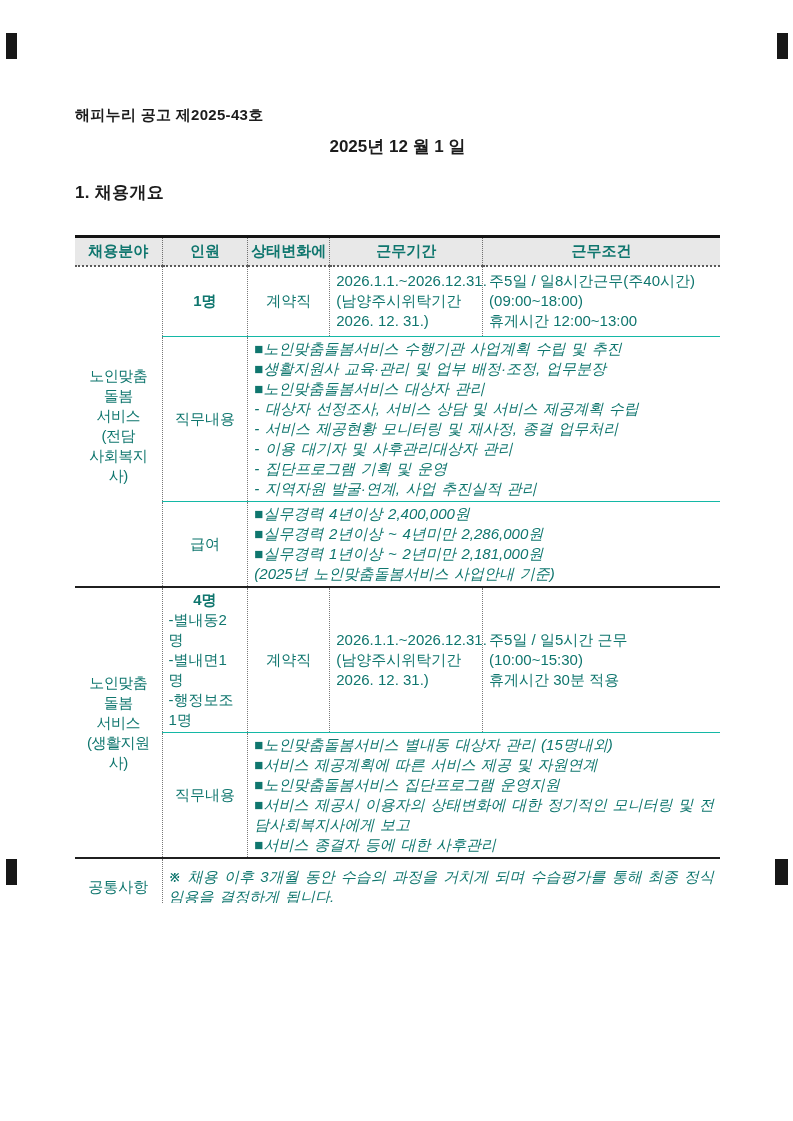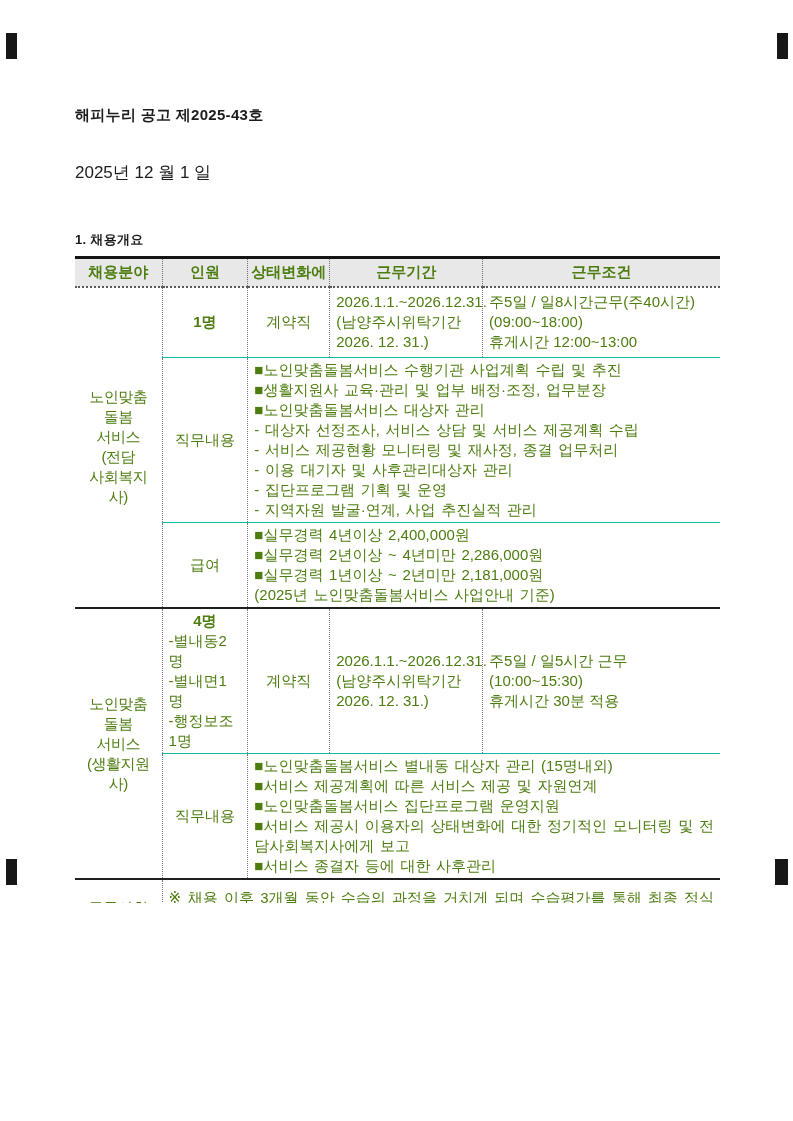--- a/index.html
+++ b/index.html
@@ -17,32 +17,32 @@
   .scan-mark { position: absolute; background: #171717; }
   .scan-mark.tl { left: 6px;  top: 33px;    width: 11px; height: 26px; }
   .scan-mark.tr { right: 5px; top: 33px;    width: 11px; height: 26px; }
   .scan-mark.bl { left: 6px;  bottom: 18px; width: 11px; height: 26px; }
   .scan-mark.br { right: 5px; bottom: 18px; width: 13px; height: 26px; }
 
   .doc-number { font-size: 15px; font-weight: 600; letter-spacing: 0.3px; }
   .doc-title  { margin: 26px 0 0 0; text-align: center; font-size: 27px; font-weight: bold; letter-spacing: 0.5px; }
   .intro      { margin: 30px 0 0 0; text-align: center; font-size: 17.5px; line-height: 30px;
                 font-weight: 600; word-spacing: 4px; white-space: pre-line; }
-  .date-block { margin-top: 34px; text-align: left; font-size: 17px; line-height: 28px; font-weight: 400; }
-  .section-title { margin-top: 44px; font-size: 13px; font-weight: bold; letter-spacing: 0.3px; }
+  .date-block { margin-top: 8px; text-align: center; font-size: 17px; line-height: 28px; font-weight: 700; }
+  .section-title { margin-top: 20px; font-size: 17px; font-weight: bold; letter-spacing: 0.3px; }
 
   table.recruit-table {
     width: 100%;
-    margin-top: 7px;
+    margin-top: 31px;
     border-collapse: collapse;
     table-layout: fixed;
     border-top: 3px solid #141414;
     border-bottom: 2px solid #141414;
     font-size: 15px;
-    color: #4d7c0f;
+    color: #0f766e;
   }
   .recruit-table th {
     height: 29px;
     background: #e8e8e8;
     font-size: 15px;
     font-weight: bold;
     text-align: center;
     vertical-align: middle;
     border-bottom: 2px dotted #5a5a5a;
     padding: 2px;
@@ -53,21 +53,21 @@
     padding: 2px 6px;
     line-height: 20px;
     border-left: 1px dotted #787878;
   }
   .recruit-table td.no-l { border-left: none; }
   .pre    { white-space: pre-line; }
   .center { text-align: center; }
   .left   { text-align: left; }
   .bold   { font-weight: bold; }
   .cat    { text-align: center; line-height: 25px; letter-spacing: -0.5px; padding: 2px 0; }
-  .content { text-align: justify; word-spacing: 1.5px; padding: 7px 10px 7px 8px; vertical-align: middle; }
+  .content { text-align: justify; word-spacing: 1.5px; padding: 7px 10px 7px 8px; vertical-align: middle; font-style: italic; }
   .hb td, td.hb { border-bottom: 1px solid #14b8a6; }
   td.gb { border-bottom: 2px solid #1f1f1f; }
   tr.row-g1r1 { height: 71px; }
   tr.row-g1r2 { height: 162px; }
   tr.row-g1r3 { height: 81px; }
   tr.row-g2r1 { height: 86px; }
   tr.row-g2r2 { height: 122px; }
   tr.row-common { height: 58px; }
   .hc2 { padding: 3px 2px 3px 4px; vertical-align: middle; }
   .hc2 .hc-head { text-align: center; font-weight: bold; line-height: 20px; }

